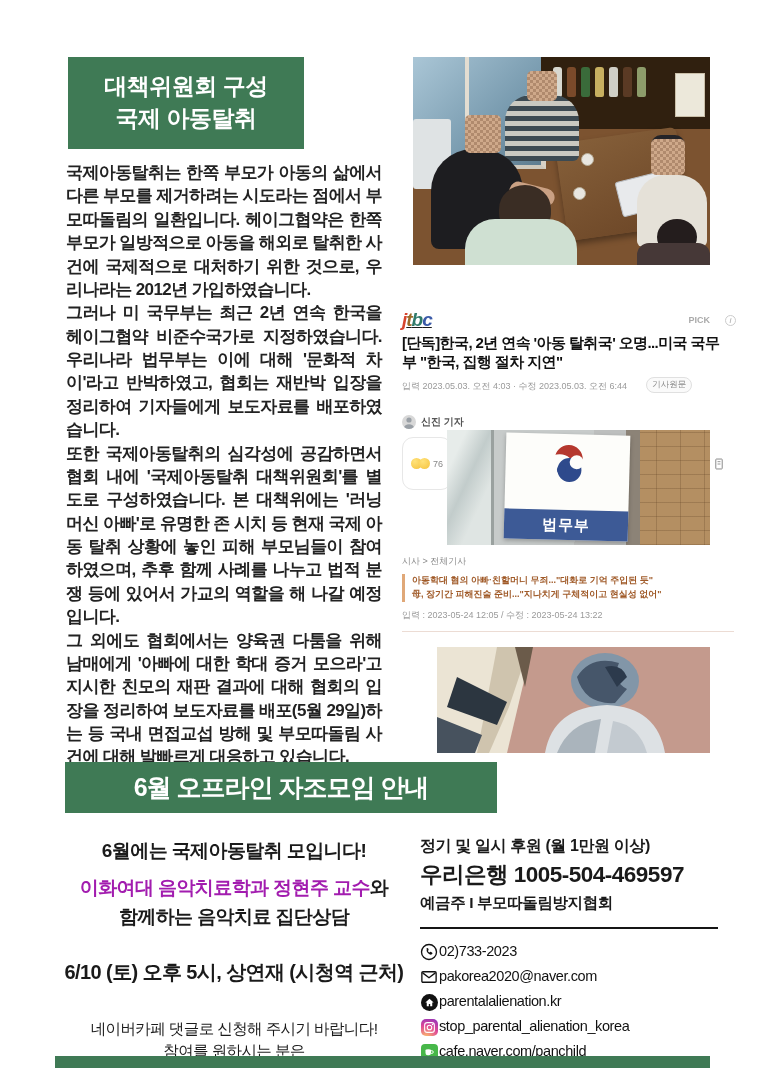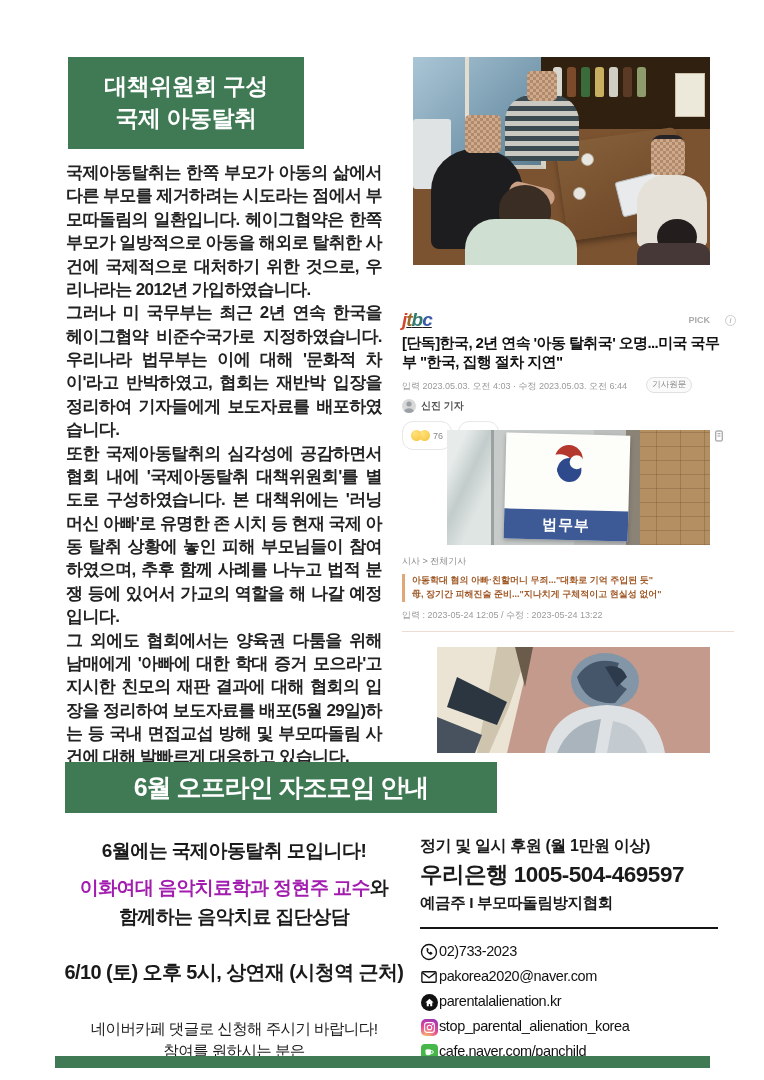--- a/index.html
+++ b/index.html
@@ -42,25 +42,25 @@
   
   .news1{position:absolute;left:402px;top:312px;width:334px;}
   .n1-top{display:flex;justify-content:space-between;align-items:center;height:16px;}
   .jtbc{font-size:19px;font-weight:800;letter-spacing:-1px;font-style:italic;text-decoration:underline;}
   .jtbc b:nth-child(1){color:#d6452e}.jtbc b:nth-child(2){color:#9a6a28}.jtbc b:nth-child(3){color:#2f7a6a}.jtbc b:nth-child(4){color:#3a5aa8}
   .pick{font-size:9px;color:#aaa;font-weight:700;display:flex;align-items:center;gap:15px;}
   .pick .i-dot{width:9px;height:9px;border:1px solid #ccc;border-radius:50%;font-size:7px;line-height:9px;text-align:center;color:#bbb;font-style:italic;}
   .n1-headline{margin-top:5px;font-size:15px;font-weight:700;line-height:1.28;letter-spacing:-0.6px;color:#111;width:324px;}
   .n1-meta{margin-top:6px;font-size:9px;color:#9a9a9a;display:flex;align-items:flex-end;gap:19px;}
   .chip{border:1px solid #e0e0e0;border-radius:8px;padding:1px 5px;font-size:8.5px;color:#8a8a8a;background:#fafafa;}
-  .n1-reporter{margin-top:6px;display:flex;align-items:center;gap:5px;font-size:10px;color:#555;font-weight:600;}
+  .n1-reporter{margin-top:22px;display:flex;align-items:center;gap:5px;font-size:10px;color:#555;font-weight:600;}
   .avatar{width:14px;height:14px;border-radius:50%;background:#d8d8d8;overflow:hidden;display:inline-block;}
   .n1-react{margin-top:8px;display:flex;align-items:center;justify-content:space-between;width:324px;}
   .pills{display:flex;gap:6px;}
-  .pill{display:flex;align-items:center;gap:3px;border:1px solid #e7e7e7;border-radius:11px;padding:8px 8px;font-size:9px;color:#888;background:#fff;}
+  .pill{display:flex;align-items:center;gap:3px;border:1px solid #e7e7e7;border-radius:11px;padding:20px 8px;font-size:9px;color:#888;background:#fff;}
   .emoji{width:11px;height:11px;border-radius:50%;background:radial-gradient(circle at 35% 30%,#ffe27a,#f5c23c);display:inline-block;}
   .emoji+.emoji{margin-left:-6px;}
   .tool-icons{display:flex;gap:13px;align-items:center;}
   .tool-icons svg{display:block;}
   
   .moj{position:absolute;left:447px;top:430px;width:263px;height:115px;overflow:hidden;background:linear-gradient(100deg,#c7cbca 0 52%,#bdbfbe 52%);}
   .moj *{position:absolute;}
   .moj-glass{left:0;top:0;width:44px;height:115px;background:linear-gradient(115deg,#e7ecea 20%,#c2cccb 45%,#dfe5e3 70%);border-right:3px solid #9aa19f;}
   .moj-brick{right:0;top:0;width:78px;height:115px;background:
       repeating-linear-gradient(0deg,rgba(100,70,40,.28) 0 1px,transparent 1px 14px),

